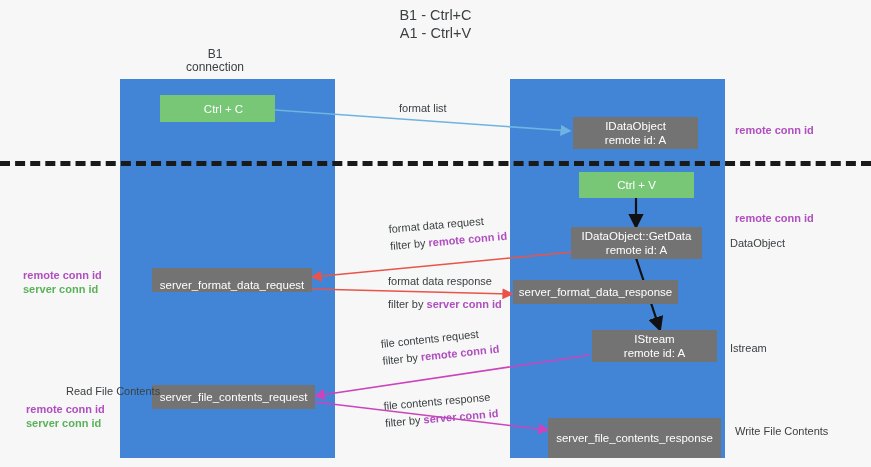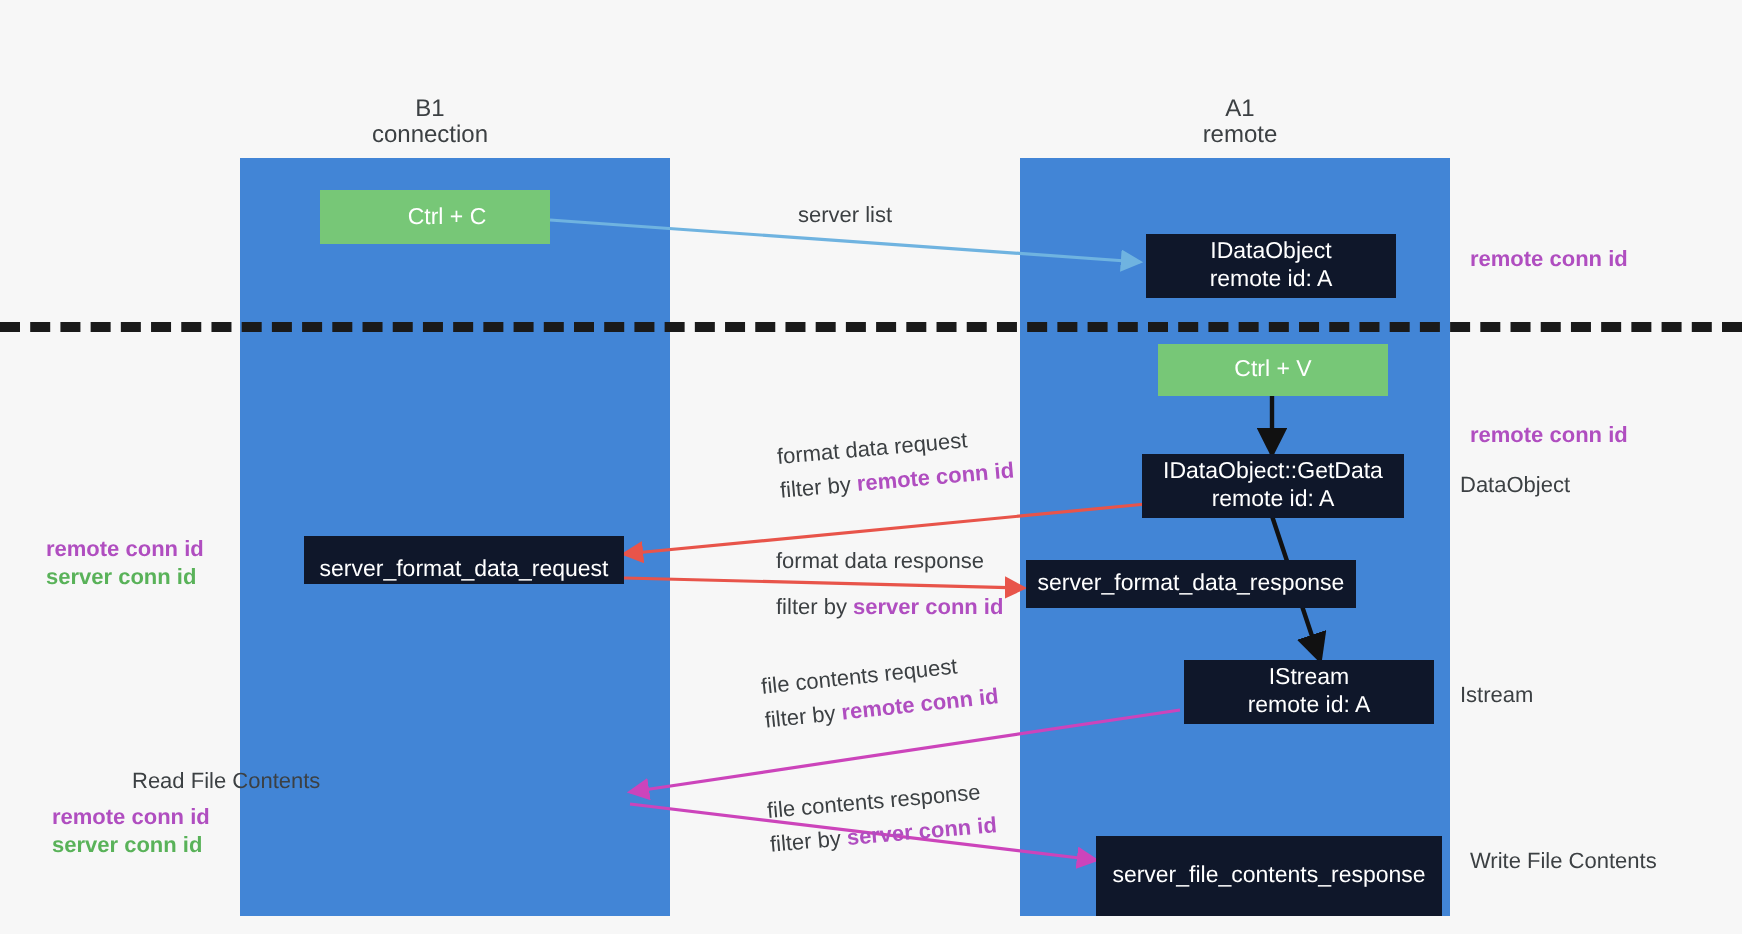--- a/index.html
+++ b/index.html
@@ -4,42 +4,42 @@
 <style>
   html,body{margin:0;padding:0;background:#f7f7f7;}
   body{width:871px;height:467px;position:relative;overflow:hidden;
        font-family:"Liberation Sans","DejaVu Sans",sans-serif;color:#3c4043;}
   .stage{position:absolute;inset:0;}
   .title{position:absolute;left:0;right:0;top:6px;text-align:center;font-size:14.5px;line-height:18px;color:#3c4043;white-space:pre-line;}
   .colhead{position:absolute;text-align:center;font-size:12px;line-height:13px;color:#3c4043;white-space:pre-line;}
   .lane{position:absolute;background:#4285d6;}
   .node{position:absolute;box-sizing:border-box;display:flex;flex-direction:column;
         align-items:center;justify-content:center;color:#ffffff;font-size:11.5px;line-height:14px;text-align:center;}
-  .node.orange{background:#0f172a;}
+  .node.orange{background:#737373;}
   .node.green{background:#77c777;}
   .node span{display:block;}
   .lbl{position:absolute;font-size:11px;line-height:14px;color:#3c4043;white-space:nowrap;}
   .lbl.bold{font-weight:bold;}
   .purple{color:#b04ec0;font-weight:bold;}
   .green-t{color:#59b259;font-weight:bold;}
   .dark{color:#3c4043;}
   .rot{transform-origin:left top;}
   svg.edges{position:absolute;left:0;top:0;width:871px;height:467px;overflow:visible;}
   .dash{position:absolute;left:0;width:871px;height:0;border-top:5px dashed #1a1a1a;}
 </style>
 </head>
 <body>
 
 <div class="stage">
 
+  <div class="title">B1 - Ctrl+C
+A1 - Ctrl+V</div>
 
   <div class="colhead" style="left:155px;top:48px;width:120px;">B1
 connection</div>
-  <div class="colhead" style="left:560px;top:48px;width:120px;">A1
-remote</div>
 
   <div class="lane" style="left:120px;top:79px;width:215px;height:379px;"></div>
   <div class="lane" style="left:510px;top:79px;width:215px;height:379px;"></div>
 
   <svg class="edges">
     <defs>
       <marker id="ar-blue" markerWidth="7" markerHeight="7" refX="6" refY="3.5" orient="auto">
         <path d="M0,0 L7,3.5 L0,7 z" fill="#6fb3e0"></path>
         </marker>
       <marker id="ar-red" markerWidth="7" markerHeight="7" refX="6" refY="3.5" orient="auto">
@@ -92,26 +92,29 @@
 
   <div class="node orange" style="left:513px;top:280px;width:165px;height:24px;">
     <span>server_format_data_response</span>
   </div>
 
   <div class="node orange" style="left:592px;top:330px;width:125px;height:32px;">
     <span>IStream</span>
     <span>remote id: A</span>
   </div>
 
+  <div class="node orange" style="left:152px;top:385px;width:163px;height:24px;">
+    <span>server_file_contents_request</span>
+  </div>
 
   <div class="node orange" style="left:548px;top:418px;width:173px;height:40px;">
     <span>server_file_contents_response</span>
   </div>
 
-  <div class="lbl" style="left:399px;top:101px;">server list</div>
+  <div class="lbl" style="left:399px;top:101px;">format list</div>
 
   <div class="rot" style="position:absolute;left:388px;top:222px;transform:rotate(-5deg);">
     <div class="lbl" style="position:static;">format data request</div>
     <div class="lbl" style="position:static;margin-top:3px;">
       <span>filter by </span><span class="purple">remote conn id</span>
     </div>
   </div>
 
   <div style="position:absolute;left:388px;top:274px;">
     <div class="lbl" style="position:static;">format data response</div>

